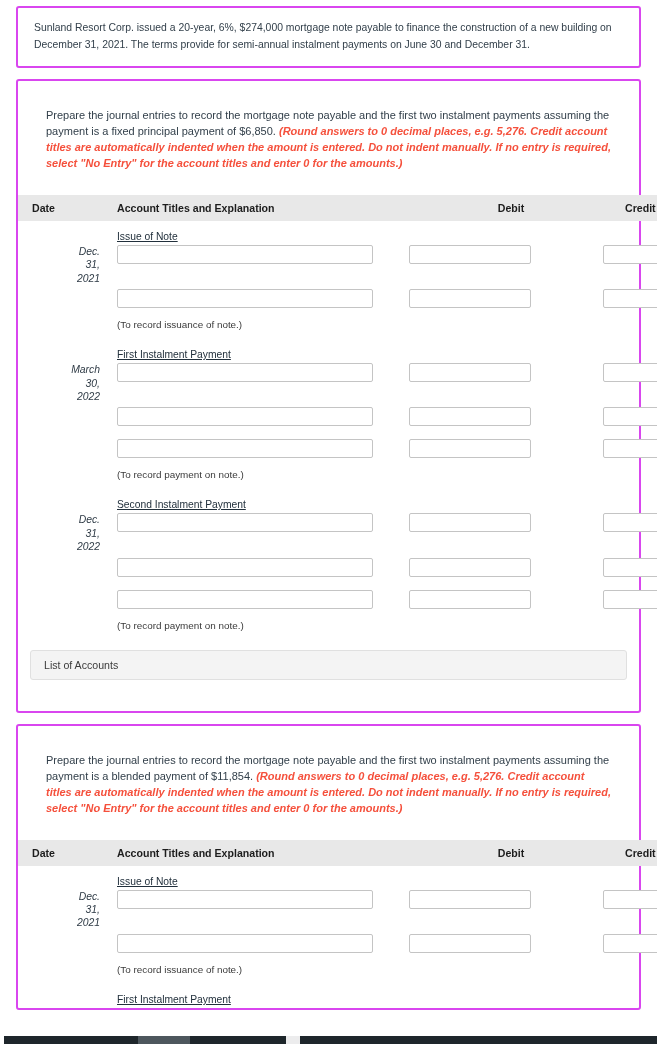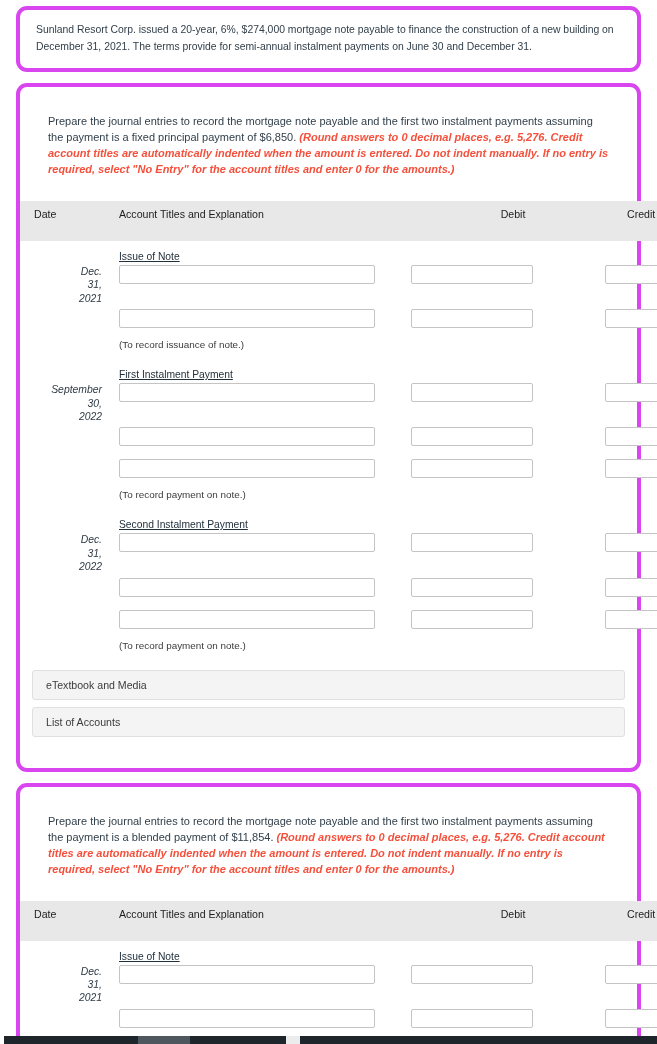--- a/index.html
+++ b/index.html
@@ -18,22 +18,22 @@
 
   .page {
     width: 657px;
     box-sizing: border-box;
     padding: 0;
   }
 
   
   .card {
     background: #ffffff;
-    border: 4px solid #d946ef;
-    border-radius: 11px;
+    border: 2px solid #d946ef;
+    border-radius: 3px;
     margin: 0 16px 11px 16px;
     box-sizing: border-box;
   }
   .card.intro {
     margin-top: 6px;
     padding: 12px 16px 13px 16px;
   }
   .card.problem {
     padding: 0;
   }
@@ -62,23 +62,23 @@
   .jtable {
     width: 100%;
     border-collapse: collapse;
     table-layout: fixed;
   }
   .jhead {
     background: #e8e8e8;
   }
   .jhead th {
     font-size: 10.6px;
-    font-weight: normal;
+    font-weight: bold;
     color: #1d1d1d;
-    padding: 7px 0 21px 0;
+    padding: 7px 0 7px 0;
     text-align: left;
   }
   .col-date   { width: 68px;  text-align: center !important; }
   .col-acct   { width: 278px; }
   .col-debit  { width: 148px; text-align: center !important; }
   .col-credit { width: 141px; text-align: center !important; }
 
   .jhead th.col-date   { padding-left: 14px; text-align: left !important; }
   .jhead th.col-acct   { padding-left: 17px; }
   .jhead th.col-debit  { padding-left: 42px; text-align: left; }
@@ -236,21 +236,21 @@
         </tr>
 
         <tr>
           <td></td>
           <td colspan="3">
               <span class="section-link">First Instalment Payment</span>
             </td>
         </tr>
 
         <tr class="field-row">
-          <td class="date-cell" rowspan="2">September
+          <td class="date-cell" rowspan="2">March
 30,
 2022</td>
           <td>
               <input class="inp inp-acct" value="" style="">
             </td>
           <td>
               <input class="inp inp-amount" value="" style="">
             </td>
           <td>
               <input class="inp inp-credit" value="" style="">
@@ -348,21 +348,20 @@
           <td></td>
           <td colspan="3">
               <span class="caption">(To record payment on note.)</span>
             </td>
         </tr>
 
       </tbody>
     </table>
 
     <div class="panels">
-      <div class="panel">eTextbook and Media</div>
       <div class="panel">List of Accounts</div>
     </div>
 
   </div>
 
   <div class="card problem">
 
     <p class="instructions"><span>Prepare the journal entries to record the mortgage note payable and the first two instalment payments assuming the payment is a blended payment of $11,854. </span><span class="hint">(Round answers to 0 decimal places, e.g. 5,276. Credit account titles are automatically indented when the amount is entered. Do not indent manually. If no entry is required, select "No Entry" for the account titles and enter 0 for the amounts.)</span></p>
 
     <table class="jtable">

